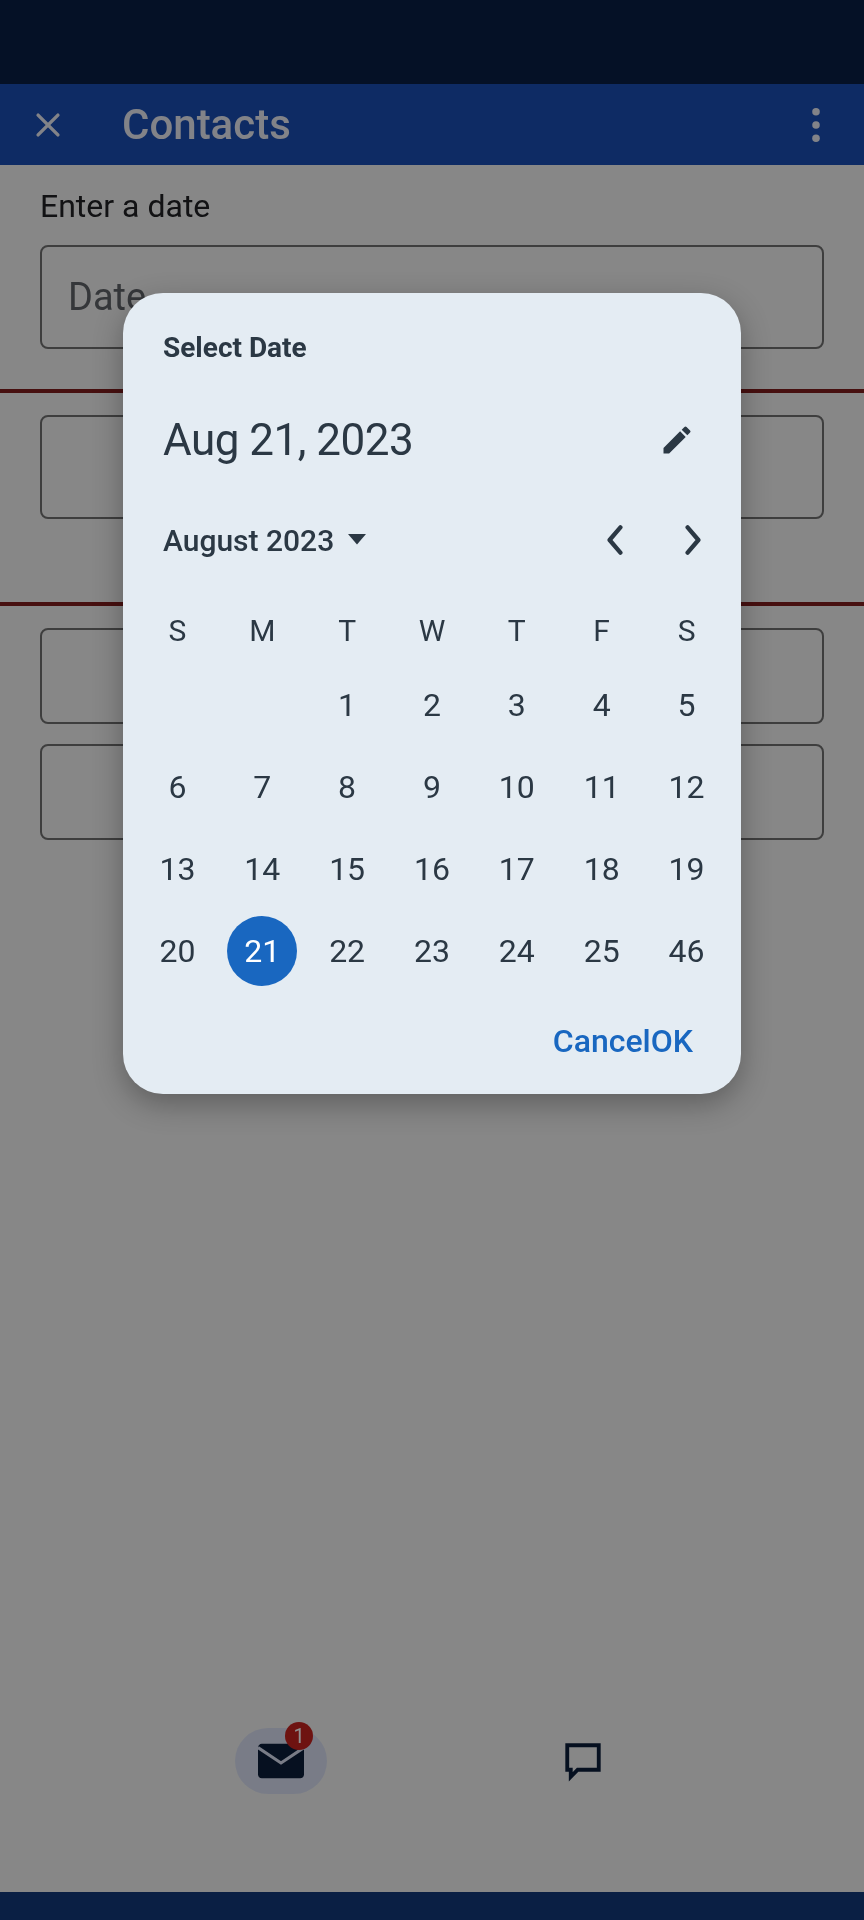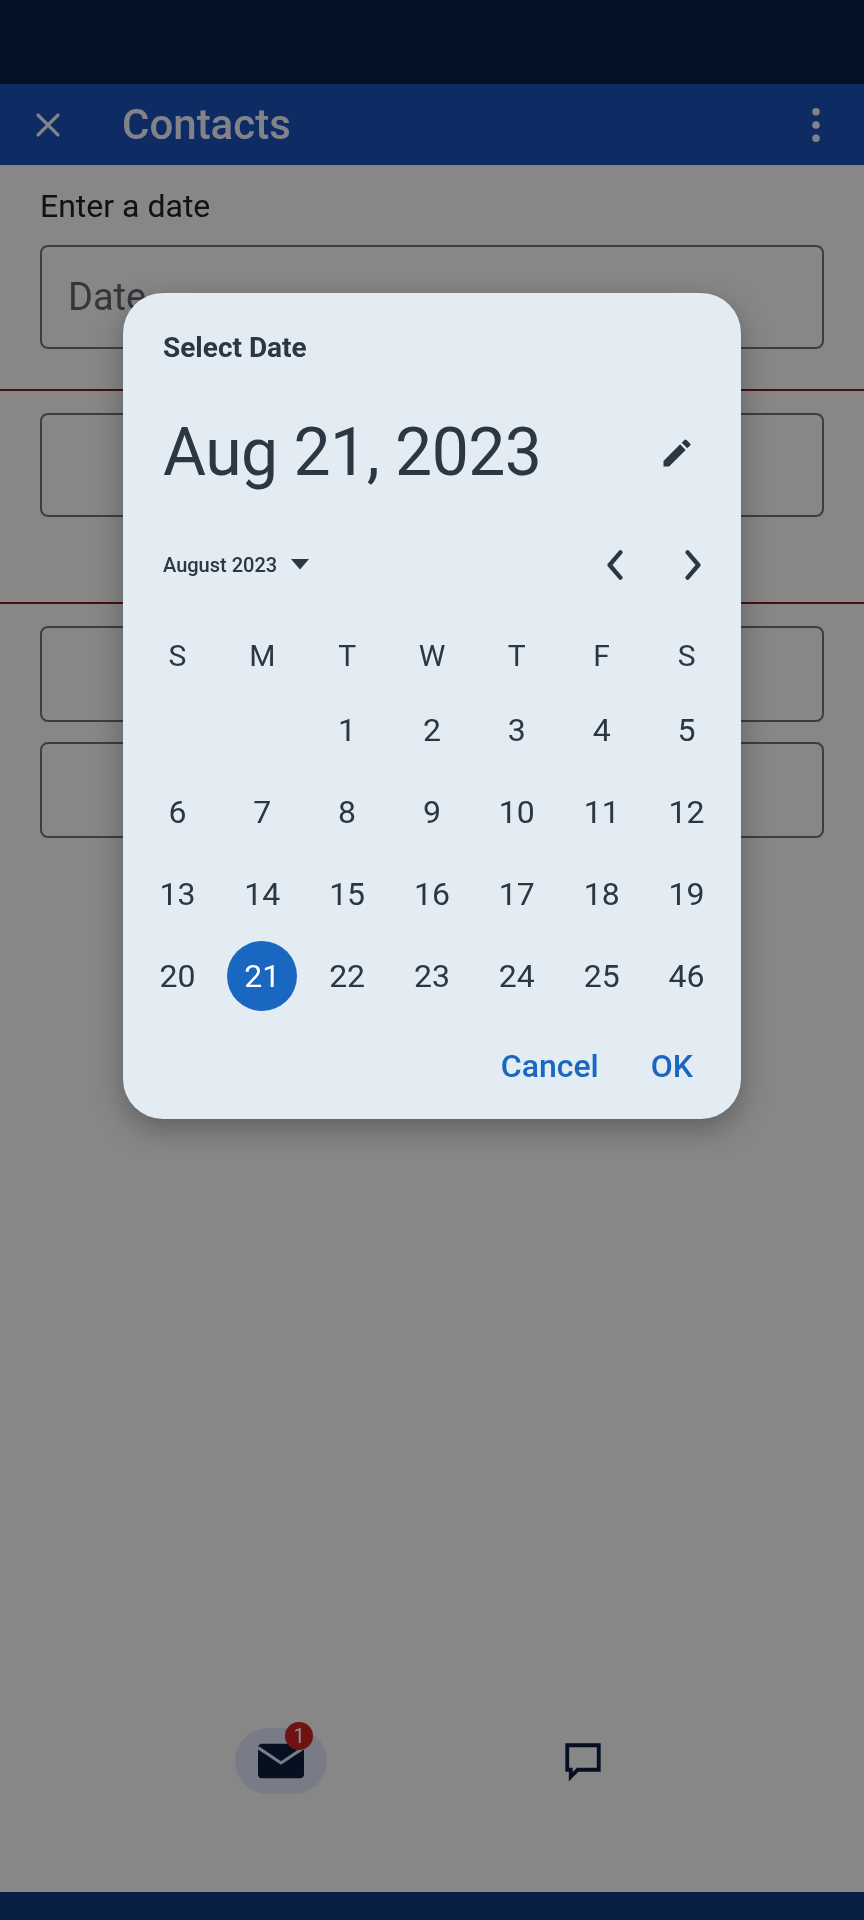--- a/index.html
+++ b/index.html
@@ -20,21 +20,21 @@
     .app-bar .close { width: 36px; height: 36px; display:flex; align-items:center; justify-content:center; }
     .app-bar .title { font-size: 42px; font-weight: 500; margin-left: 56px; flex: 1; }
     .app-bar .menu { width: 36px; height: 36px; display:flex; align-items:center; justify-content:center; }
 
     .content {
       background: #f1f1f1;
       height: calc(1920px - 84px - 109px);
       position: relative;
     }
 
-    .section { padding: 22px 40px 40px; border-bottom: 2px solid #7f1d1d; }
+    .section { padding: 22px 40px 40px; border-bottom: 4px solid #7f1d1d; }
     .section-label { font-size: 32px; color: #202124; margin-bottom: 20px; }
     .text-field { border: 2px solid #6f6f6f; border-radius: 8px; height: 104px; display: flex; align-items: center; padding: 0 26px; font-size: 38px; color: #5f6368; }
     .section2 { height: 213px; }
     .section3 { border-bottom: none; }
     .field-partial { border: 2px solid #6f6f6f; border-radius: 8px; height: 96px; margin-bottom: 20px; }
 
     
     .scrim {
       position: absolute;
       inset: 0;
@@ -52,36 +52,36 @@
       width: 618px;
       background: #e4ecf3;
       border-radius: 40px;
       margin-top: 321px;
       box-shadow: 0 10px 30px rgba(0,0,0,.3);
       padding: 28px 0 24px;
       color: #2b3844;
     }
     .dialog .supertitle { font-size: 28px; padding: 10px 40px 16px; color: #2b3844; font-weight: 700;}
     .dialog .headline-row { display:flex; align-items:center; justify-content: space-between; padding: 34px 40px 24px; }
-    .dialog .headline { font-size: 66px; font-weight: 400; color: #2b3844; letter-spacing: -0.5px;}
+    .dialog .headline { font-size: 44px; font-weight: 400; color: #2b3844; letter-spacing: -0.5px;}
     .dialog .edit-btn { width: 48px; height: 48px; display:flex; align-items:center; justify-content:center; }
 
     .month-row { display:flex; align-items: center; justify-content: space-between; padding: 26px 24px 16px 40px; }
-    .month-select { display:flex; align-items:center; font-size: 20px; color:#2b3844; font-weight: 500; gap: 14px; }
+    .month-select { display:flex; align-items:center; font-size: 30px; color:#2b3844; font-weight: 500; gap: 14px; }
     .nav-group { display:flex; gap: 30px; }
     .chev { width: 48px; height: 48px; display:flex; align-items:center; justify-content:center; }
 
     .cal { padding: 16px 12px 0; }
     table.calendar { width: 100%; border-collapse: collapse; table-layout: fixed; }
     table.calendar th { font-size: 30px; font-weight: 400; color: #2b3844; height: 68px; }
     table.calendar td { text-align: center; height: 82px; font-size: 32px; color: #2b3844; }
     table.calendar td span { display:inline-flex; width: 70px; height: 70px; border-radius: 50%; align-items:center; justify-content:center; }
     table.calendar td.selected span { background:#1967c0; color:#fff; }
 
-    .actions { display:flex; justify-content:flex-end; gap: 52px; padding: 30px 48px 10px; }
+    .actions { display:flex; justify-content:flex-end; padding: 30px 48px 10px; }
     .actions .btn { font-size: 32px; font-weight: 500; color: #1967c0; }
 
     
     .bottom-nav { position:absolute; bottom: 98px; left:0; right:0; display:flex; justify-content:center; gap: 210px; }
     .nav-item { position: relative; width: 92px; height: 66px; display:flex; align-items:center; justify-content:center; border-radius: 40px;}
     .nav-item.active { background: #d8def0; }
     .badge { position:absolute; top:-6px; right: 14px; width: 28px; height: 28px; border-radius: 50%; background:#c5221f; color:#fff; font-size:20px; display:flex; align-items:center; justify-content:center;}
 
     svg { display: block; }
   </style>

